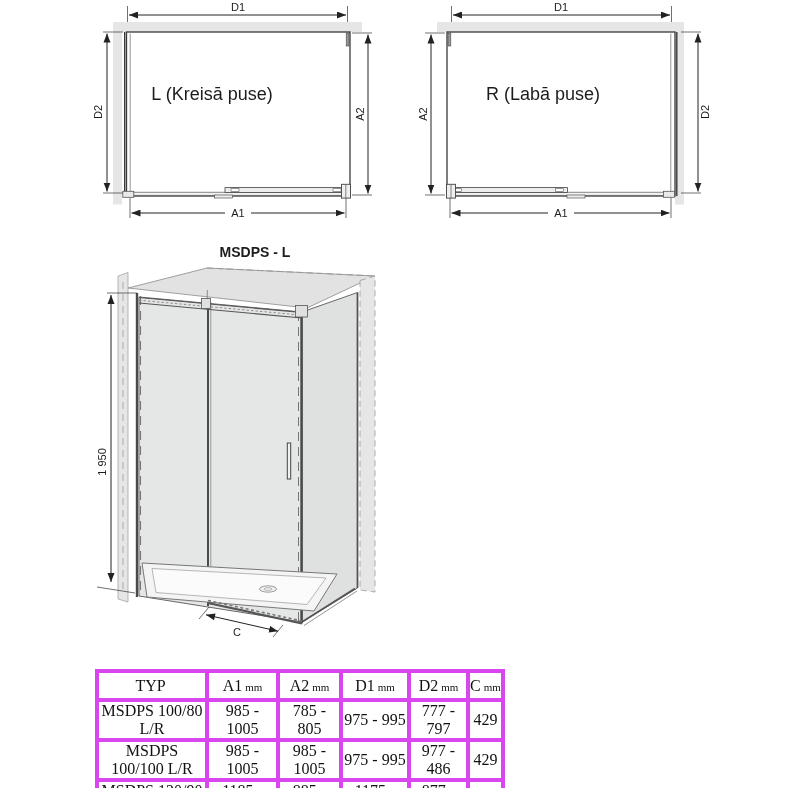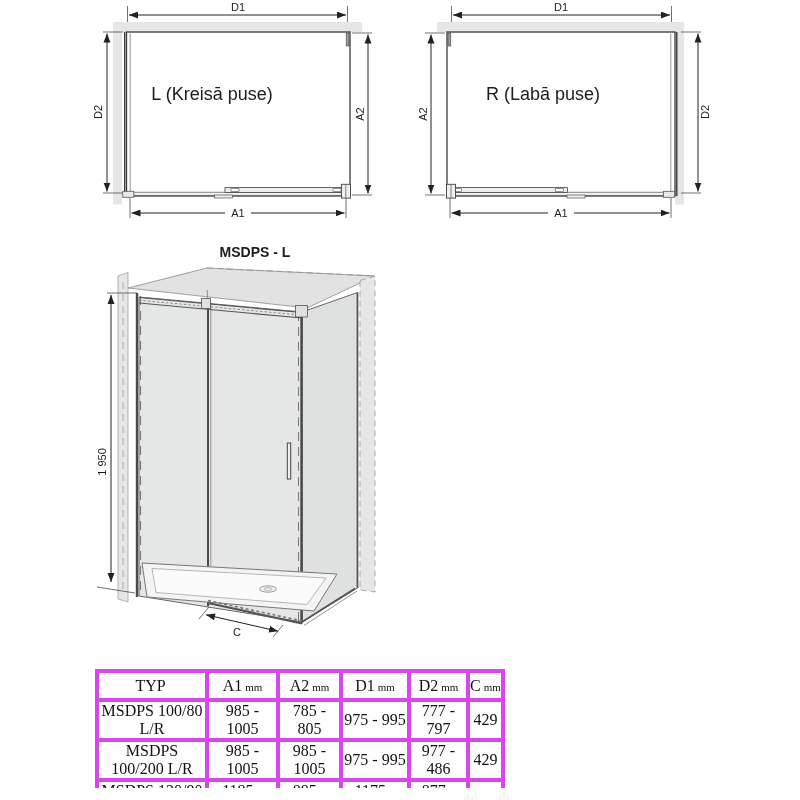--- a/index.html
+++ b/index.html
@@ -263,21 +263,21 @@
       <tbody>
         <tr>
           <td>MSDPS 100/80 L/R</td>
           <td>985 - 1005</td>
           <td>785 - 805</td>
           <td>975 - 995</td>
           <td>777 - 797</td>
           <td>429</td>
         </tr>
         <tr>
-          <td>MSDPS 100/200 L/R</td>
+          <td>MSDPS 100/100 L/R</td>
           <td>985 - 1005</td>
           <td>985 - 1005</td>
           <td>975 - 995</td>
           <td>977 - 486</td>
           <td>429</td>
         </tr>
         <tr>
           <td>MSDPS 120/90 L/R</td>
           <td>1185 - 1205</td>
           <td>885 - 905</td>

